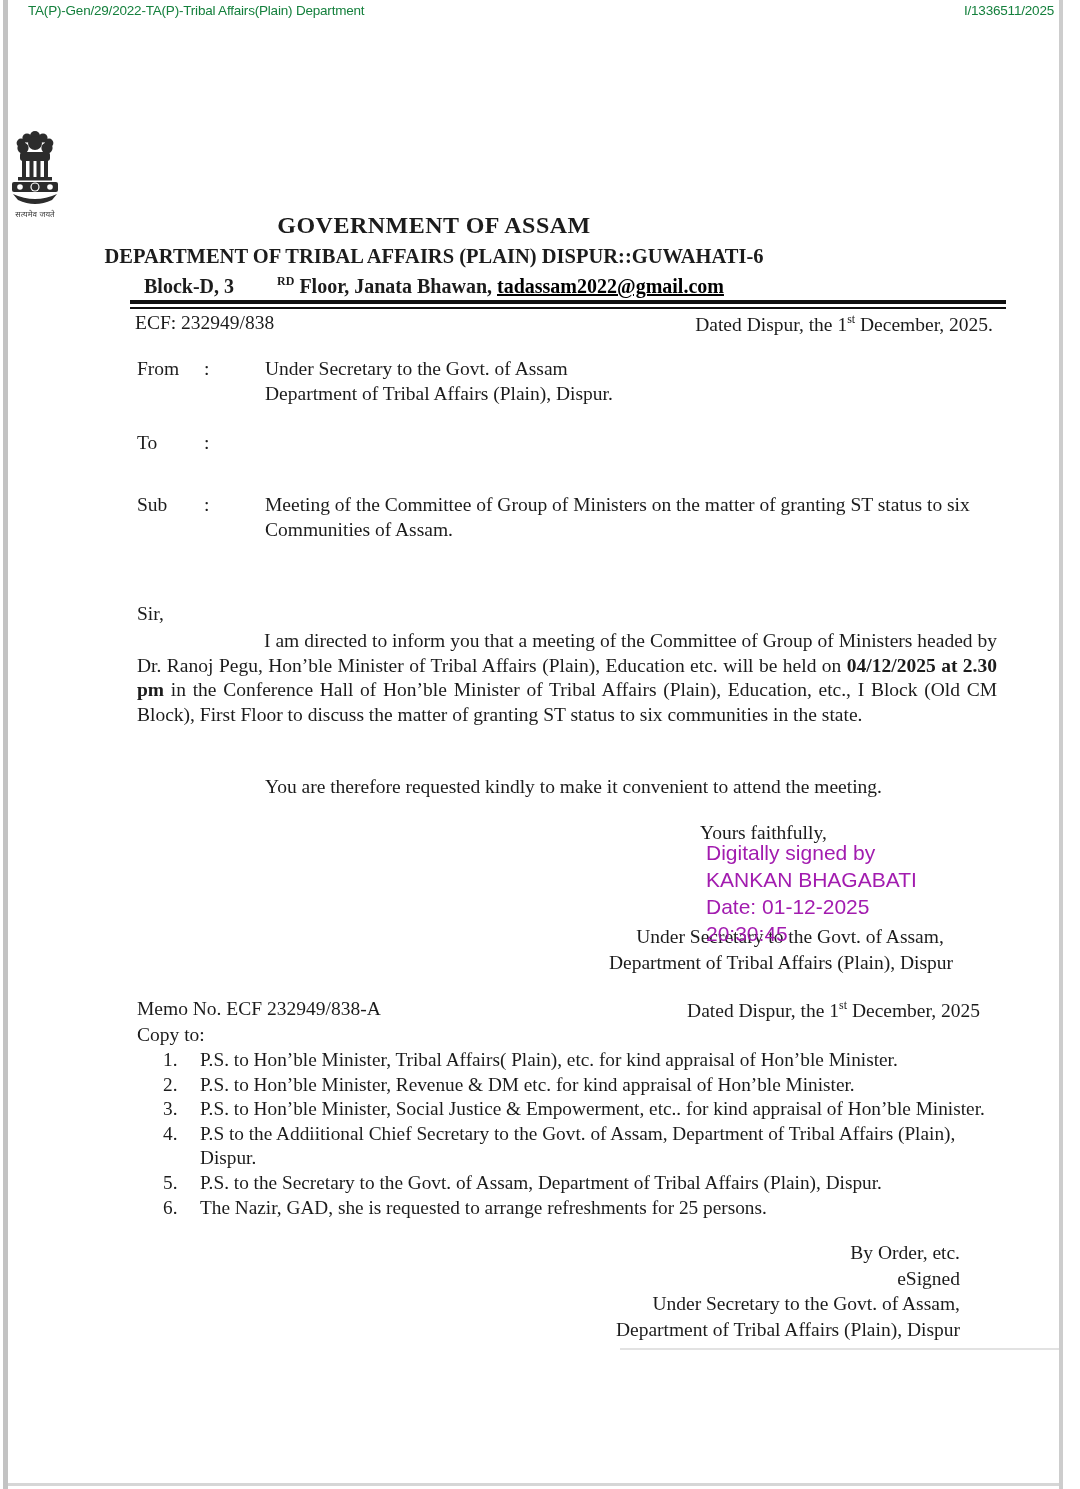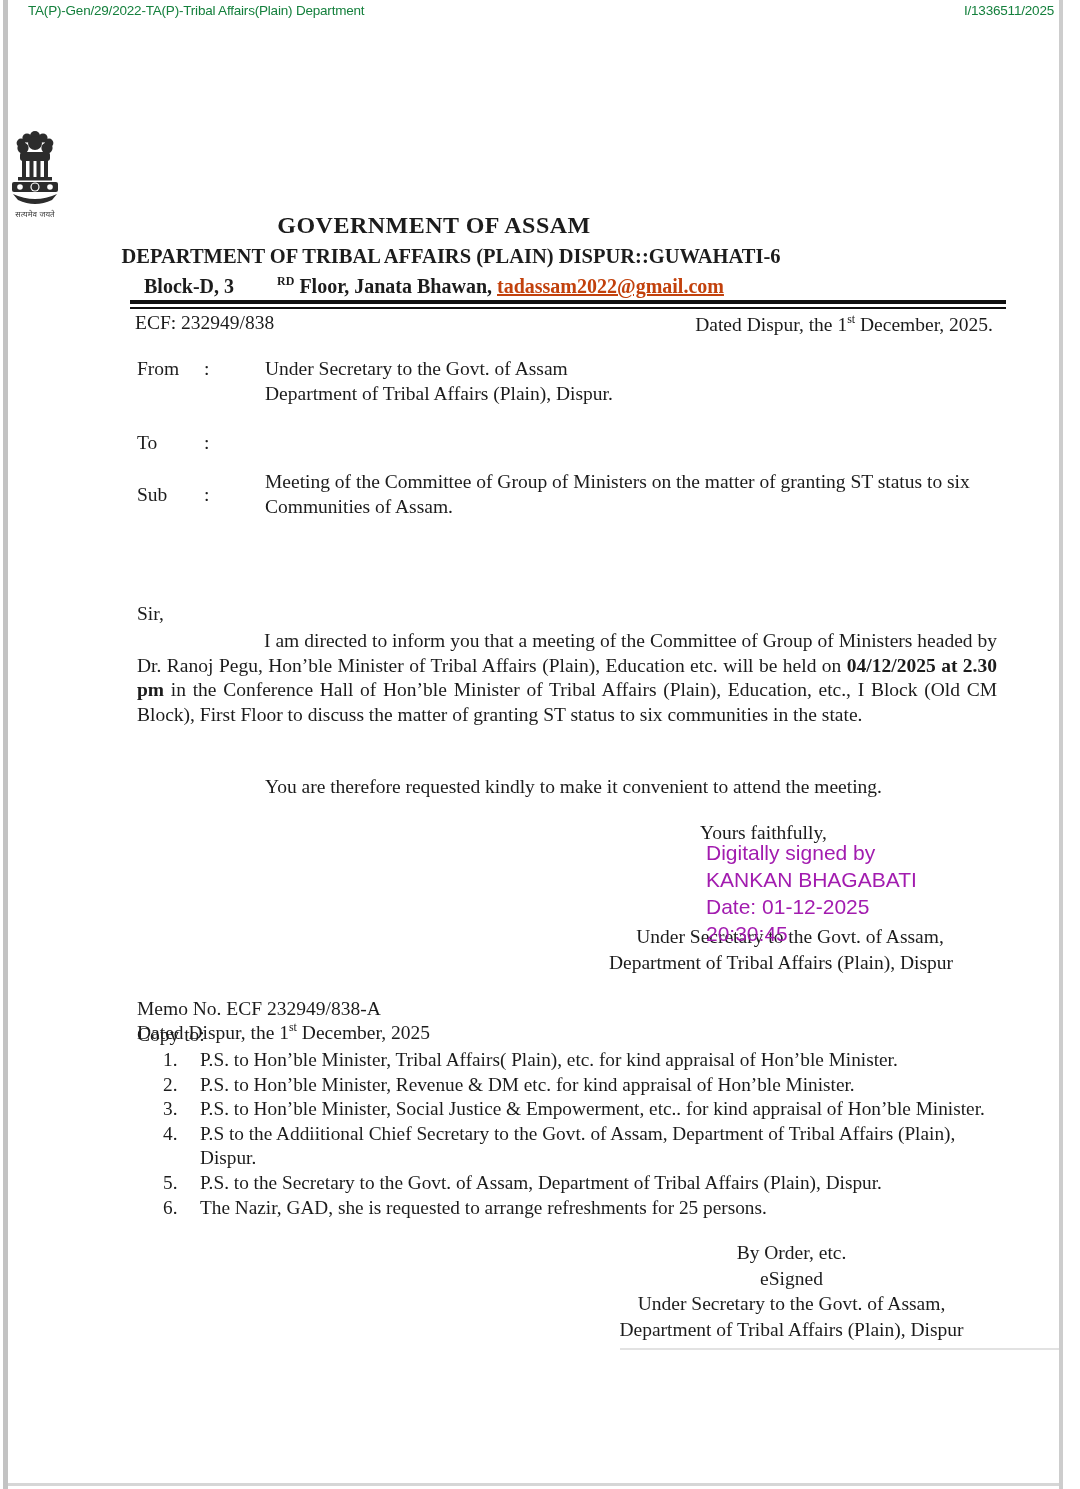--- a/index.html
+++ b/index.html
@@ -22,36 +22,36 @@
     font-size:13.5px;color:#15803d;letter-spacing:-0.2px;
   }
 
   .page{position:absolute;left:0;top:0;width:1080px;}
 
   .emblem-wrap{position:absolute;top:128px;left:0;width:1080px;}
   .emblem-wrap svg{display:inline-block;}
 
   .hdr{position:absolute;left:0;width:868px;text-align:center;font-weight:bold;}
   .hdr-org{top:212px;font-size:24px;letter-spacing:0.5px;}
-  .hdr-dept{top:245px;font-size:20.5px;padding-left:17px;}
+  .hdr-dept{top:245px;font-size:20.5px;}
   .hdr-addr{top:274px;font-size:20px;}
   .hdr-addr sup{font-size:12px;margin-left:43px;}
-  .email-link{color:#c2410c;text-decoration:underline;font-weight:bold;}
+  .email-link{color:#000000;text-decoration:underline;font-weight:bold;}
 
   .rule{position:absolute;left:130px;top:300px;width:876px;height:3px;
         border-top:4px solid #101010;border-bottom:2px solid #101010;}
 
   .ref-row{position:absolute;left:135px;top:312px;width:858px;
            display:flex;justify-content:space-between;font-size:19.5px;}
   sup.small{font-size:12px;}
 
   .fields{position:absolute;left:137px;top:356px;width:860px;font-size:19.5px;line-height:25px;}
   .field-row{display:flex;align-items:flex-start;}
   .field-row.to{margin-top:24px;}
-  .field-row.sub{margin-top:14px;align-items:center;}
+  .field-row.sub{margin-top:37px;}
   .f-label{width:67px;flex:none;}
   .f-colon{width:61px;flex:none;}
   .f-content{flex:1;}
   .f-content .line{display:block;}
   .sub-content{max-width:728px;}
 
   .salutation{position:absolute;left:137px;top:603px;font-size:19.5px;}
 
   .body-para{position:absolute;left:137px;top:629px;width:860px;
              font-size:19.5px;line-height:24.6px;text-align:justify;text-indent:127px;}
@@ -60,31 +60,31 @@
 
   .sig-area{position:absolute;left:0;top:822px;width:1080px;height:160px;font-size:19.5px;}
   .sig-yours{position:absolute;left:700px;top:0;}
   .sig-digital{position:absolute;left:706px;top:17px;
                font-family:"Liberation Sans","DejaVu Sans",sans-serif;
                font-size:21px;line-height:27px;color:#a21caf;}
   .sig-line1{position:absolute;left:592px;top:104px;width:396px;text-align:center;}
   .sig-line2{position:absolute;left:575px;top:130px;width:412px;text-align:center;}
 
   .memo-row{position:absolute;left:137px;top:998px;width:843px;
-            display:flex;justify-content:space-between;font-size:19.5px;flex-direction:column;}
+            display:flex;justify-content:space-between;font-size:19.5px;}
   .copy-label{position:absolute;left:137px;top:1024px;font-size:19.5px;}
 
   .copy-list{position:absolute;left:163px;top:1048px;width:830px;
              font-size:19.3px;line-height:24.6px;}
   .copy-item{display:flex;}
   .copy-num{width:37px;flex:none;}
   .copy-txt{flex:1;}
 
-  .order-block{position:absolute;left:595px;top:1240px;width:393px;
-               text-align:center;font-size:19.5px;line-height:25.5px;}
+  .order-block{position:absolute;left:567px;top:1240px;width:393px;
+               text-align:right;font-size:19.5px;line-height:25.5px;}
 </style>
 </head>
 <body>
 
 <div class="edge-left"></div>
 <div class="edge-right"></div>
 <div class="edge-bottom"></div>
 <div class="edge-topright"></div>
 
 <div class="meta-bar">

